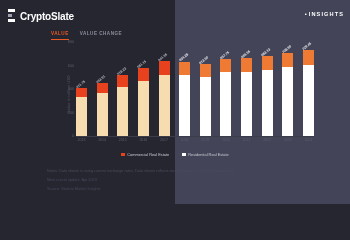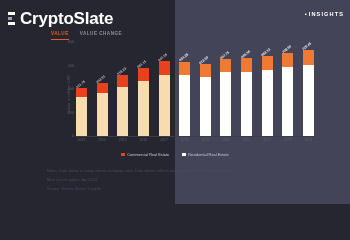--- a/index.html
+++ b/index.html
@@ -17,21 +17,21 @@
   .panel-right { position:absolute; left:175px; top:0; width:175px; height:204px; background:#434457; }
 
   
   .header { position:absolute; left:0; top:0; width:350px; height:30px; z-index:6; }
   .logo-wrap { position:absolute; left:8px; top:9px; display:flex; align-items:center; gap:5px; }
   .logo-mark { width:7px; height:14px; position:relative; }
   .logo-mark i { position:absolute; left:0; background:#ffffff; display:block; }
   .logo-mark i:nth-child(1){ top:0;   width:7px; height:3px; }
   .logo-mark i:nth-child(2){ top:5px; width:4px; height:3px; background:#9fa0ae; }
   .logo-mark i:nth-child(3){ top:10px;width:7px; height:3px; }
-  .logo-text { color:#ffffff; font-size:17px; font-weight:bold; letter-spacing:-0.2px; }
+  .logo-text { color:#ffffff; font-size:10px; font-weight:bold; letter-spacing:-0.2px; }
   .insights { position:absolute; right:6px; top:11px; color:#ffffff; font-size:5.6px;
               font-weight:bold; letter-spacing:1.1px; }
   .insights .dot { color:#ffffff; margin-right:1px; }
 
   
   .tabs { position:absolute; left:51px; top:31px; display:flex; gap:11px; z-index:6; }
   .tab { font-size:4.6px; letter-spacing:0.5px; color:#8d8e9c; padding-bottom:3px; font-weight:bold; }
   .tab.active { color:#ef5a24; border-bottom:1.2px solid #ef5a24; }
 
   

